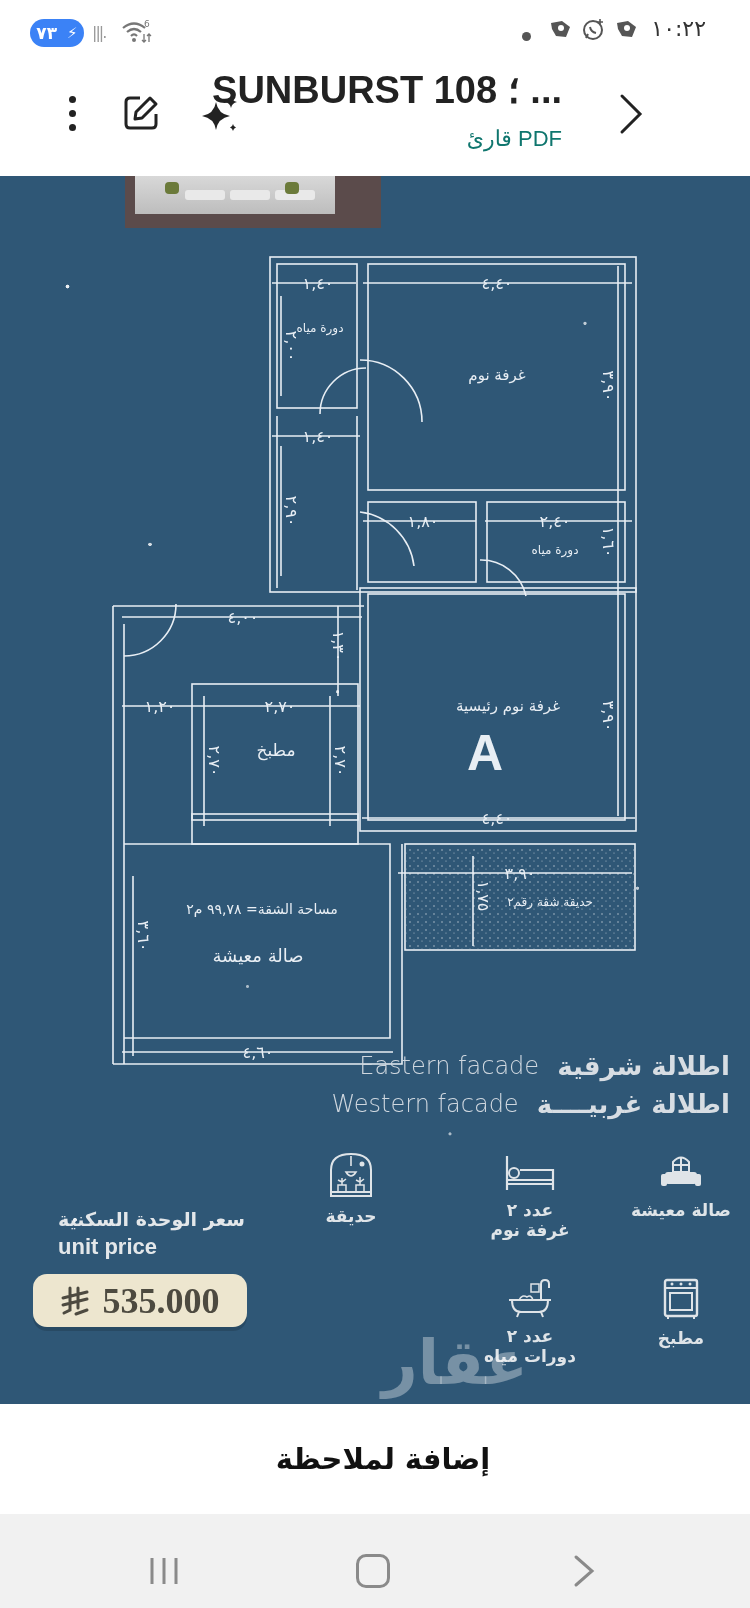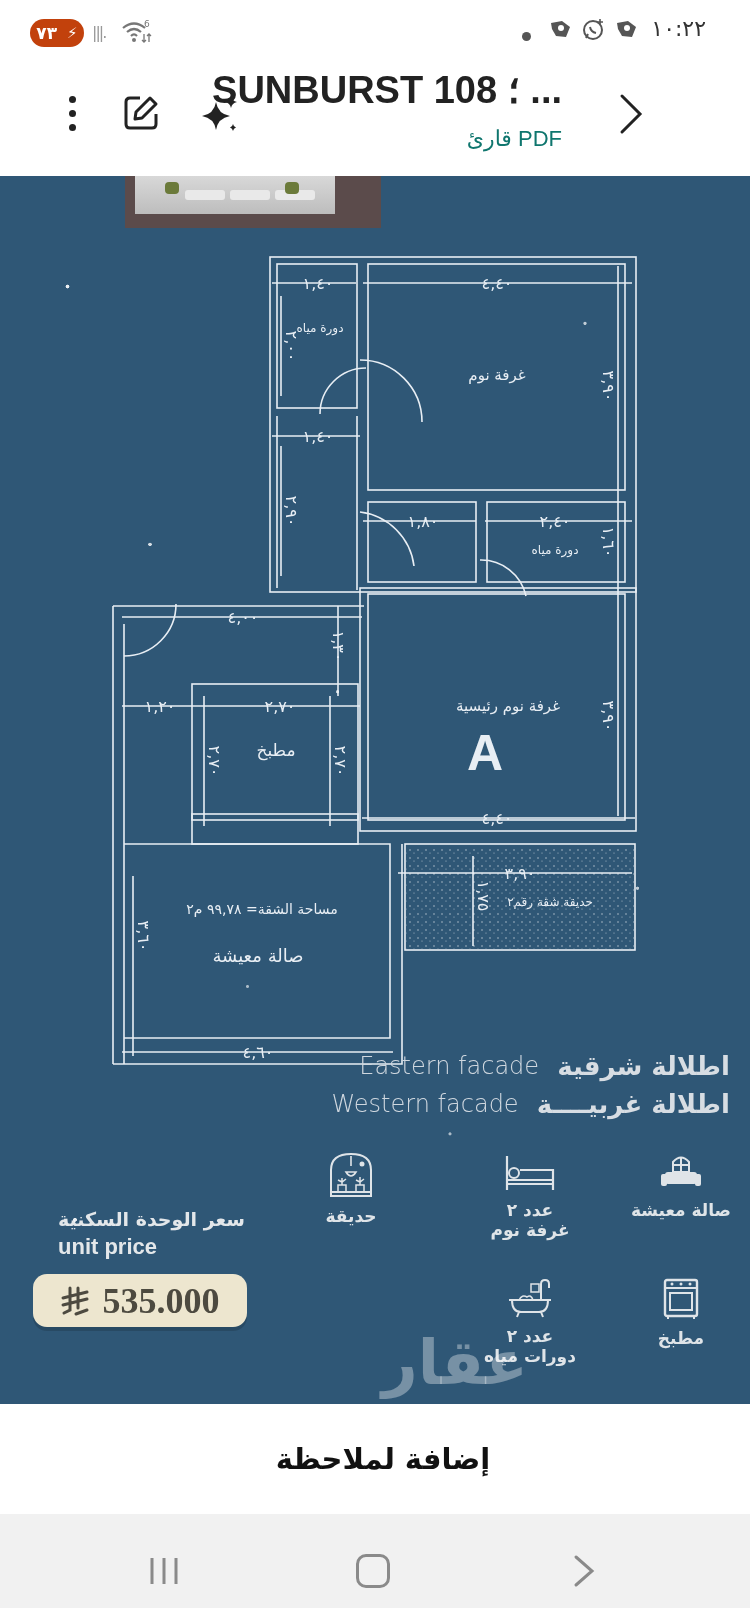--- a/index.html
+++ b/index.html
@@ -1,21 +1,21 @@
 <!DOCTYPE html>
 <html><head>
 <meta charset="utf-8">
 <style>
   * { box-sizing: border-box; margin: 0; padding: 0; }
   html, body { width: 750px; height: 1608px; overflow: hidden; background: #ffffff; }
   body { font-family: "DejaVu Sans", sans-serif; position: relative; }
 
   
   .statusbar { position: absolute; left: 0; top: 0; width: 750px; height: 62px; background: #fff; }
-  .battery { position: absolute; left: 30px; top: 19px; width: 54px; height: 28px; border-radius: 14px; background: #c2410c; color: #fff; font-size: 17px; font-weight: bold; display: flex; align-items: center; justify-content: center; gap: 10px; }
+  .battery { position: absolute; left: 30px; top: 19px; width: 54px; height: 28px; border-radius: 14px; background: #3b82f6; color: #fff; font-size: 17px; font-weight: bold; display: flex; align-items: center; justify-content: center; gap: 10px; }
   .battery .bolt { color: #fff; font-size: 15px; }
   .battery::before { content: ""; position: absolute; left: 0; top: 0; width: 16px; height: 28px; background: #8a8a8a; border-radius: 14px 0 0 14px; z-index: -1; }
   .signal { position: absolute; left: 92px; top: 23px; color: #999; font-size: 16px; letter-spacing: -2px; }
   .wifi { position: absolute; left: 120px; top: 18px; width: 32px; height: 28px; }
   .status-right { position: absolute; right: 44px; top: 16px; display: flex; align-items: flex-end; gap: 9px; color: #444; }
   .status-right .dot { width: 9px; height: 9px; background: #555; border-radius: 50%; margin-right: 8px; }
   .status-right .ic { width: 24px; height: 24px; }
   .clock { font-size: 22px; color: #333; margin-left: 4px; }
 
   

